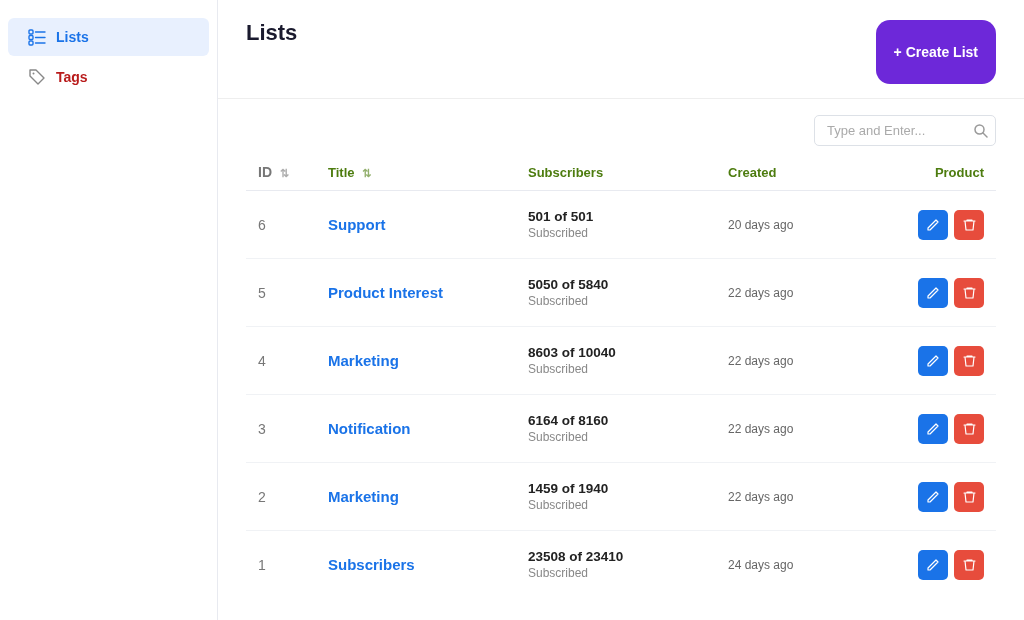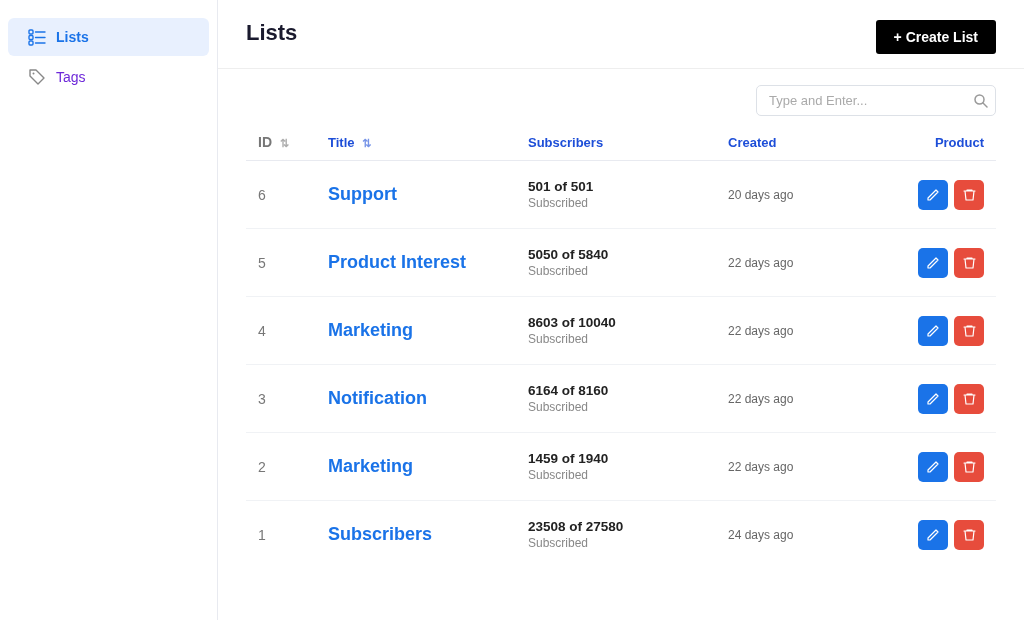--- a/index.html
+++ b/index.html
@@ -13,24 +13,25 @@
       padding: 16px 0;
       flex-shrink: 0;
     }
     .sidebar-item {
       display: flex;
       align-items: center;
       gap: 10px;
       padding: 10px 20px;
       cursor: pointer;
       font-size: 14px;
-      color: #6d28d9;
+      color: #b91c1c;
       border-radius: 6px;
       margin: 2px 8px;
       transition: background 0.15s;
+      font-weight: bold;
     }
     .sidebar-item.active {
       background: #e8f0fe;
       color: #1a73e8;
       font-weight: 600;
     }
     .sidebar-icon {
       width: 18px;
       height: 18px;
       flex-shrink: 0;
@@ -58,43 +59,43 @@
       font-size: 22px;
       font-weight: 700;
       color: #1a1a2e;
       margin-bottom: 4px;
     }
     .page-subtitle {
       font-size: 12.5px;
       color: #888;
     }
     .create-btn {
-      background: #000000;
+      background: #6d28d9;
       color: #fff;
       border: none;
-      border-radius: 3px;
-      padding: 9px 18px;
+      border-radius: 14px;
+      padding: 24px 18px;
       font-size: 14px;
       font-weight: 600;
       cursor: pointer;
       display: flex;
       align-items: center;
       gap: 6px;
       flex-shrink: 0;
     }
 
     
     .search-bar-row {
       padding: 16px 28px 8px;
       display: flex;
       justify-content: flex-end;
     }
     .search-wrap {
       position: relative;
-      width: 240px;
+      width: 182px;
     }
     .search-input {
       width: 100%;
       padding: 7px 34px 7px 12px;
       border: 1px solid #dde1e7;
       border-radius: 5px;
       font-size: 13px;
       color: #333;
       outline: none;
       background: #fff;
@@ -120,21 +121,21 @@
       padding: 0 28px 20px;
     }
     table {
       width: 100%;
       border-collapse: collapse;
     }
     thead th {
       text-align: left;
       font-size: 13px;
       font-weight: 600;
-      color: #1d4ed8;
+      color: #4d7c0f;
       padding: 10px 12px;
       border-bottom: 1px solid #e8eaf0;
     }
     thead th .sort-arrows {
       display: inline-block;
       margin-left: 4px;
       opacity: 0.6;
       font-size: 11px;
     }
     tbody tr {
@@ -149,21 +150,21 @@
     }
     .col-id { width: 70px; color: #777; font-size: 14px; }
     .col-title { width: 200px; }
     .col-subscribers { width: 200px; }
     .col-created { width: 180px; }
     .col-actions { width: 100px; text-align: right; }
 
     .list-title-link {
       color: #1a73e8;
       font-weight: 600;
-      font-size: 18px;
+      font-size: 15px;
       cursor: pointer;
       text-decoration: none;
     }
 
     .subscribers-count {
       font-weight: 700;
       color: #222;
       font-size: 13.5px;
     }
     .subscribers-label {
@@ -391,21 +392,21 @@
           </button>
         </div>
       </td>
     </tr>
           <tr>
       <td class="col-id">1</td>
       <td class="col-title">
         <a class="list-title-link">Subscribers</a>
       </td>
       <td class="col-subscribers">
-        <div class="subscribers-count">23508 of 27580</div>
+        <div class="subscribers-count">23508 of 23410</div>
         <div class="subscribers-label">Subscribed</div>
       </td>
       <td class="col-created">
         <span class="created-text">24 days ago</span>
       </td>
       <td class="col-actions">
         <div class="action-btns">
           <button class="action-btn edit" title="Edit">
             <svg width="14" height="14" viewBox="0 0 14 14" fill="none">
               <path d="M2 10L10 2l2 2-8 8H2v-2z" stroke="white" stroke-width="1.2" stroke-linejoin="round" fill="none"></path>

